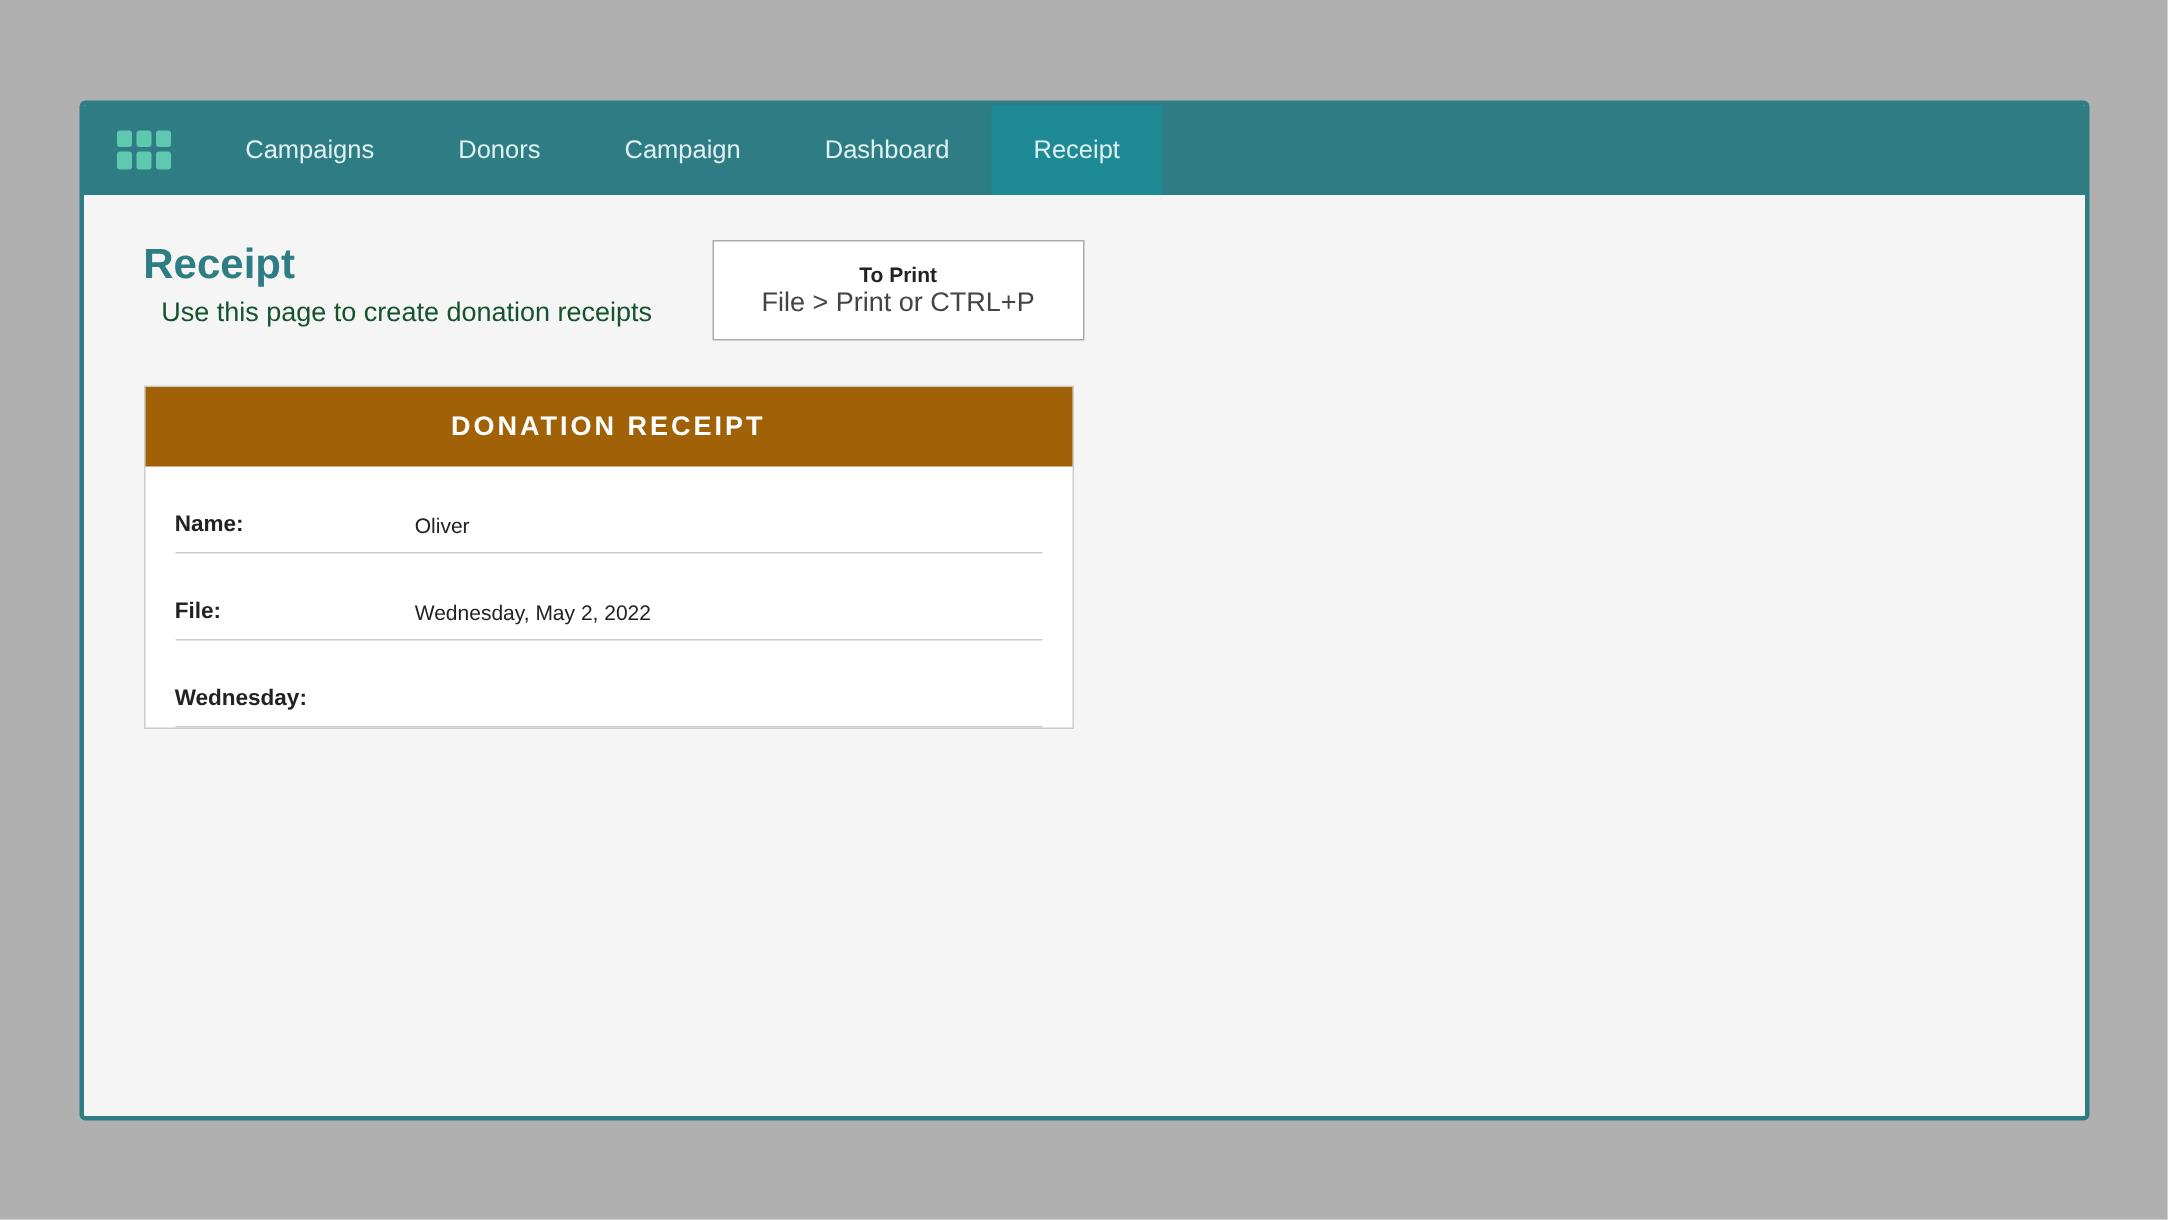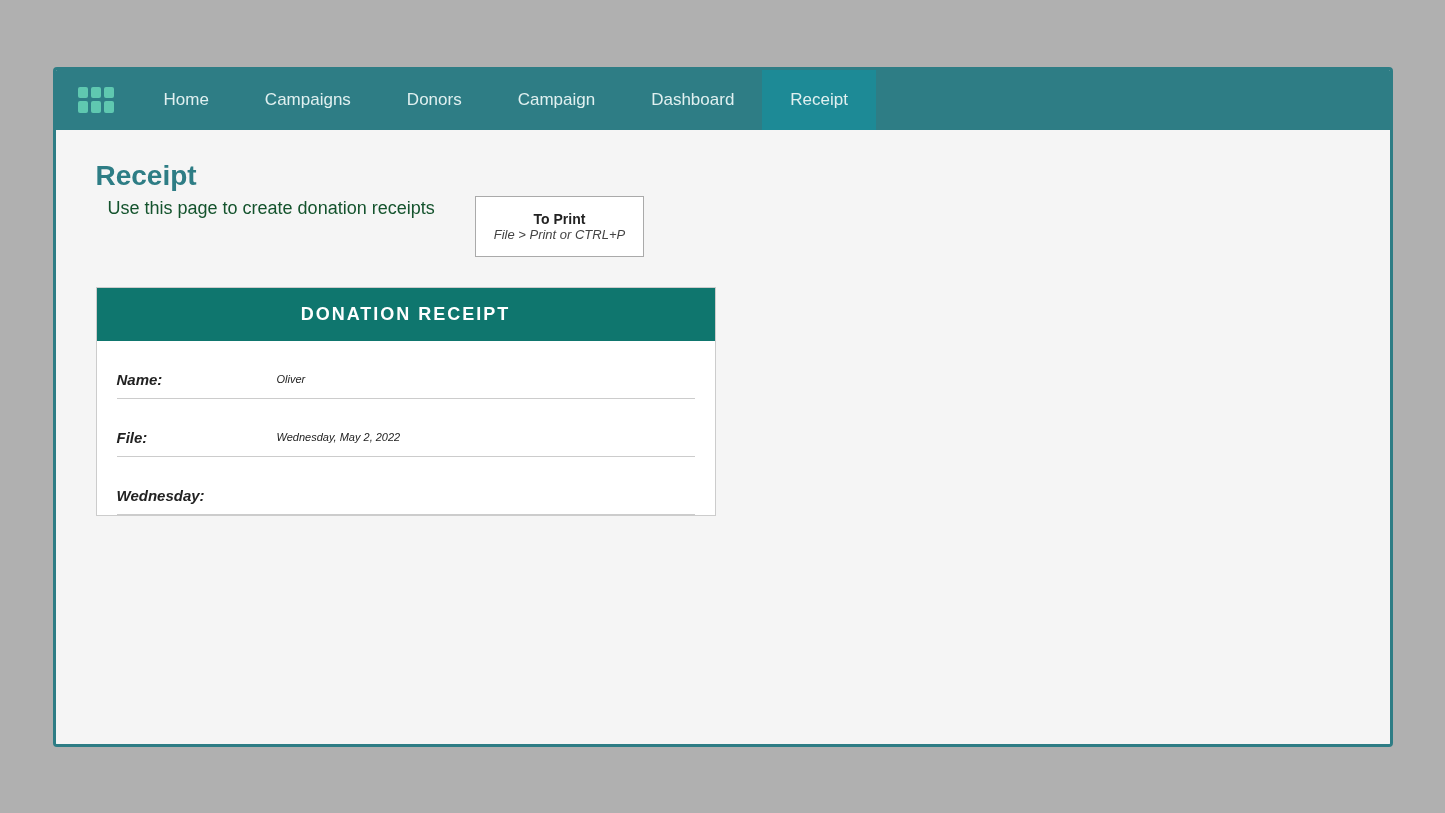--- a/index.html
+++ b/index.html
@@ -88,69 +88,66 @@
       color: #2e7d85;
       margin-bottom: 6px;
     }
     .page-subtitle {
       font-size: 18px;
       color: #14532d;
       margin-left: 12px;
     }
     .print-box {
       border: 1px solid #aaa;
-      padding: 14px 18px;
+      padding: 14px 32px;
       text-align: center;
       background: #fff;
       font-size: 14px;
-      margin-top: 36px;
     }
     .print-box .print-title {
       font-weight: 600;
       color: #222;
     }
     .print-box .print-hint {
       color: #444;
-      font-size: 13px;
-      font-style: italic;
+      font-size: 18px;
     }
     
     .receipt-card {
       width: 620px;
       background: #fff;
       border: 1px solid #ccc;
     }
     .receipt-header {
-      background: #0f766e;
+      background: #a16207;
       color: #fff;
       text-align: center;
       padding: 16px;
       font-size: 18px;
       font-weight: 700;
       letter-spacing: 2px;
     }
     .receipt-body {
       padding: 0 20px;
     }
     .receipt-field {
       display: flex;
-      align-items: center;
+      align-items: flex-end;
       padding: 30px 0 10px 0;
       border-bottom: 1px solid #ccc;
-      font-style: italic;
     }
     .receipt-label {
       font-weight: 700;
       font-size: 15px;
       color: #222;
       width: 160px;
       flex-shrink: 0;
     }
     .receipt-value {
-      font-size: 11px;
+      font-size: 14px;
       color: #222;
       flex: 1;
     }
   </style>
 </head>
 <body>
 
 <div class="app-window">
 
   <nav class="navbar">
@@ -158,21 +155,20 @@
       <div class="logo-grid">
         <div class="logo-cell"></div>
         <div class="logo-cell"></div>
         <div class="logo-cell"></div>
         <div class="logo-cell"></div>
         <div class="logo-cell"></div>
         <div class="logo-cell"></div>
       </div>
     </div>
     <div class="nav-items">
-      <div class="nav-item">Home</div>
       <div class="nav-item">Campaigns</div>
       <div class="nav-item">Donors</div>
       <div class="nav-item">Campaign</div>
       <div class="nav-item">Dashboard</div>
       <div class="nav-item active">Receipt</div>
     </div>
   </nav>
 
   <div class="content">
     <div class="page-header">

